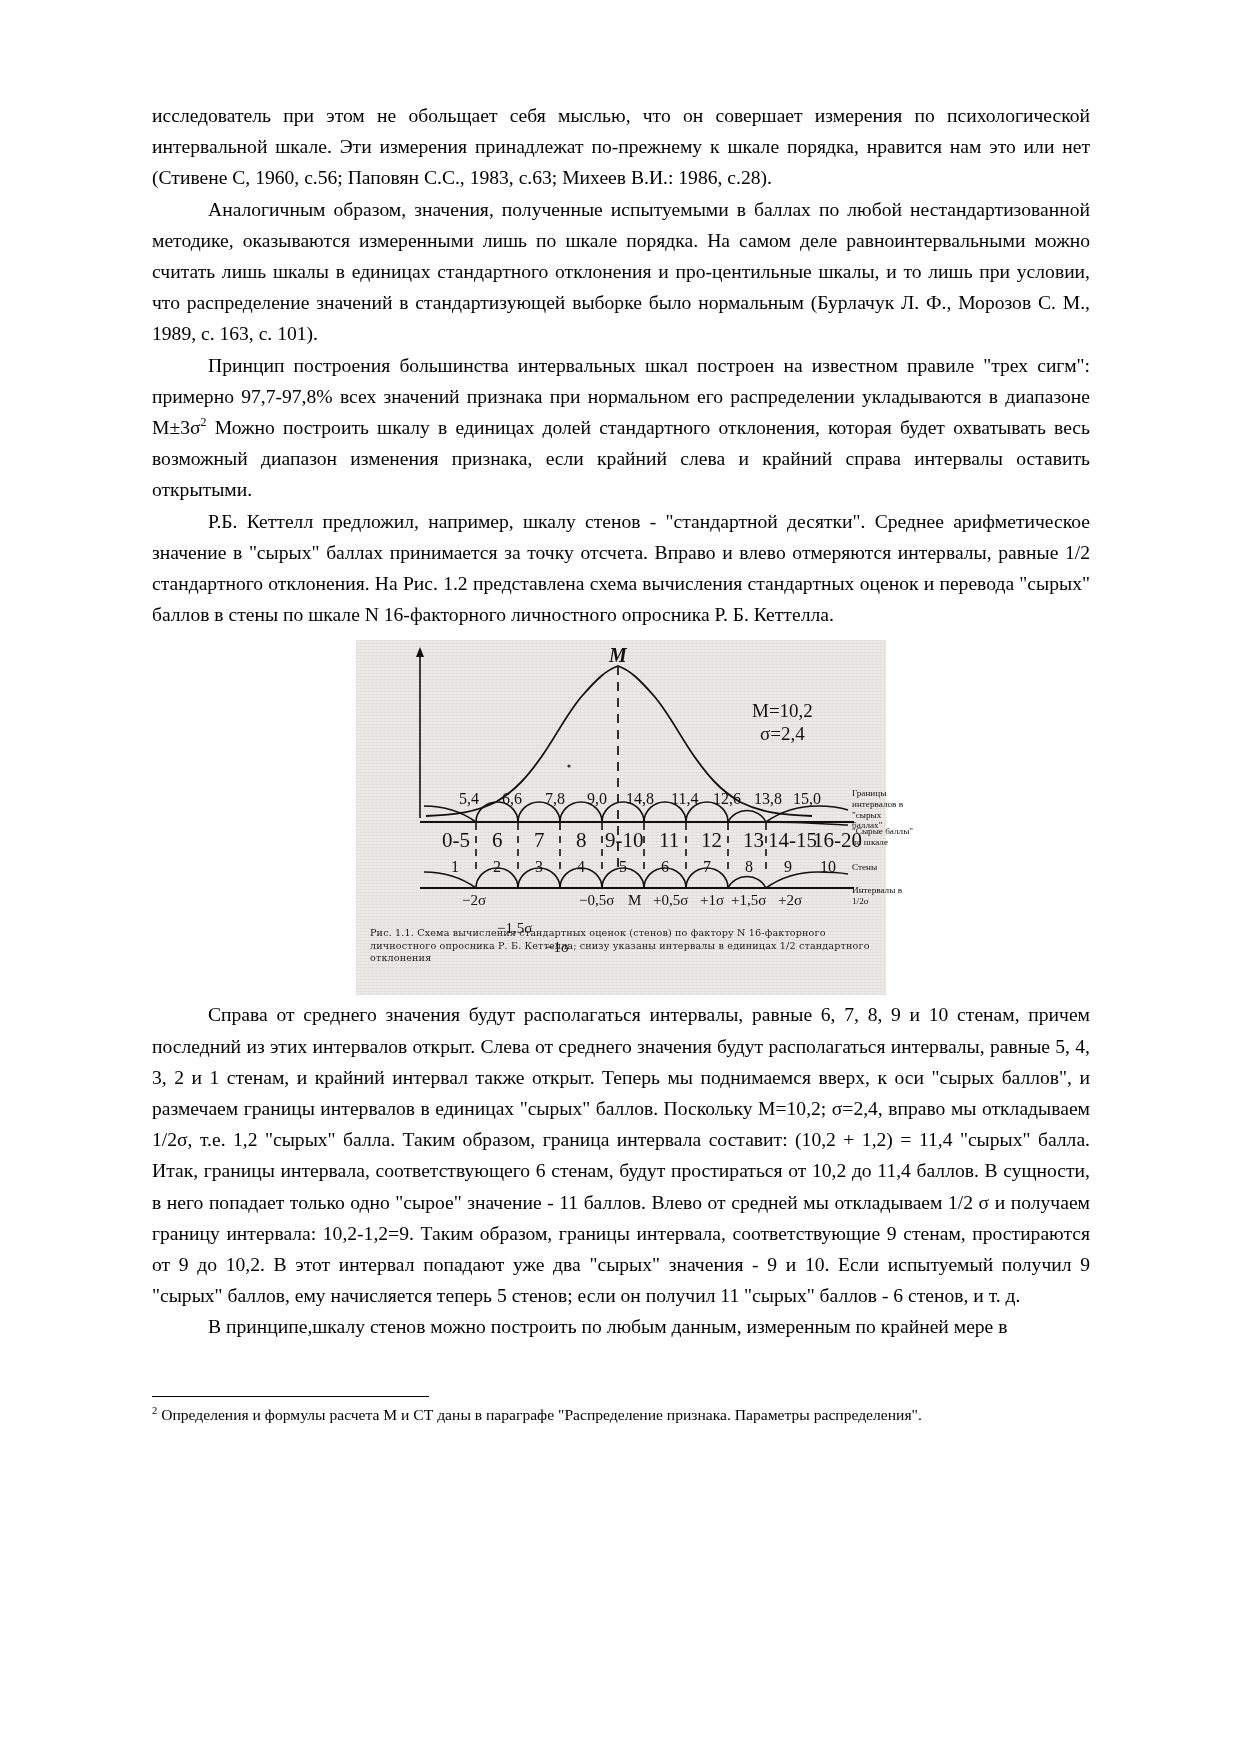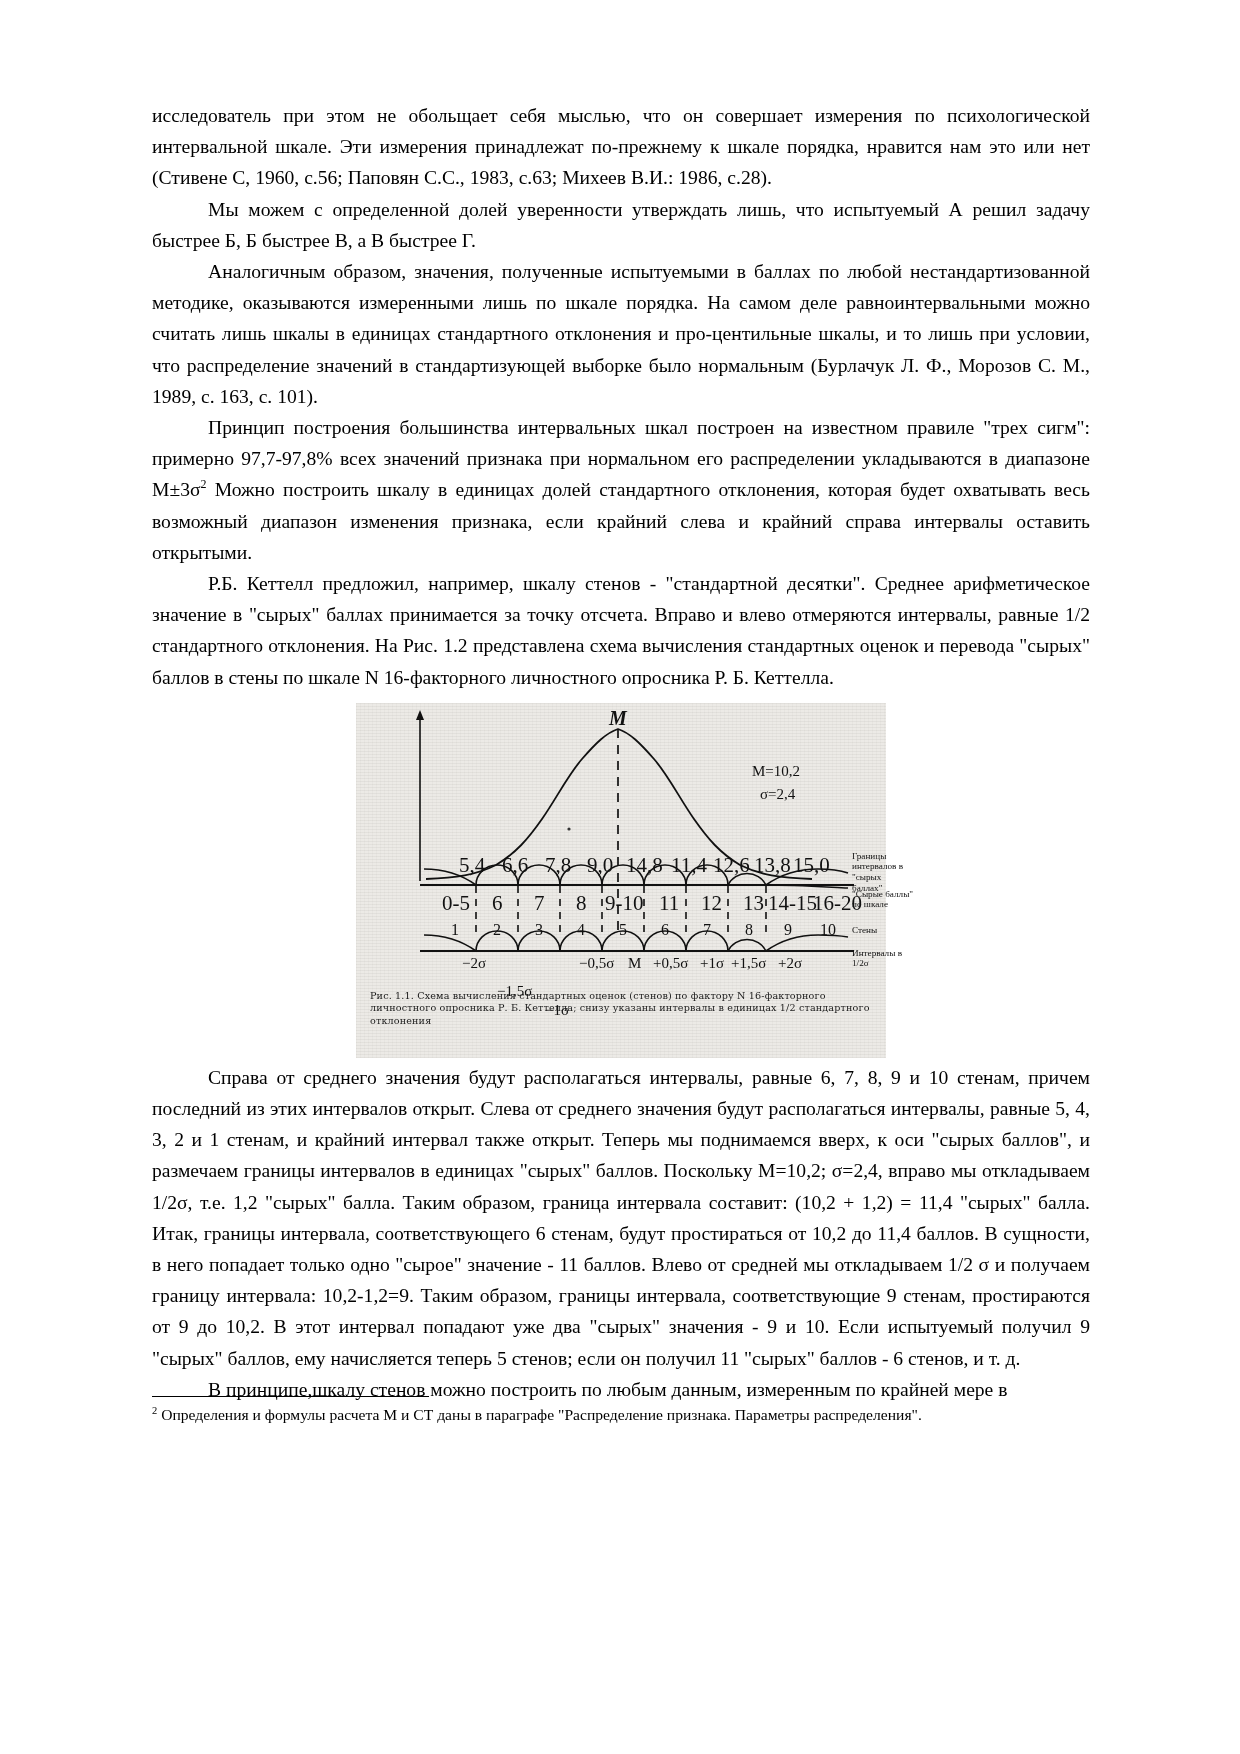--- a/index.html
+++ b/index.html
@@ -79,23 +79,23 @@
     letter-spacing: 0.15px;
   }
 
   .fig-txt {
     position: absolute;
     color: #111;
     font-family: "Liberation Serif", "DejaVu Serif", serif;
     white-space: nowrap;
   }
   .lbl-M        { font-size: 20px; font-style: italic; font-weight: 600; }
-  .lbl-stat     { font-size: 15px; }
+  .lbl-stat     { font-size: 19px; }
   .lbl-raw-bd   { font-size: 21px; }
-  .lbl-raw      { font-size: 21px; }
+  .lbl-raw      { font-size: 16px; }
   .lbl-sten     { font-size: 16px; }
   .lbl-sigma    { font-size: 15px; }
   .side-note    { font-size: 9.2px; line-height: 10.6px; white-space: normal; width: 62px; }
 
   
   .footnote-rule {
     position: absolute;
     left: 152px;
     top: 1396px;
     width: 277px;
@@ -114,21 +114,20 @@
 </style>
 </head>
 <body>
 
 <div class="page">
 
   <div class="content">
 
     <p class="body">исследователь при этом не обольщает себя мыслью, что он совершает измерения по психологической интервальной шкале. Эти измерения принадлежат по-прежнему к шкале порядка, нравится нам это или нет (Стивене С, 1960, с.56; Паповян С.С., 1983, с.63; Михеев В.И.: 1986, с.28).</p>
 
-    <p class="body indent">Мы можем с определенной долей уверенности утверждать лишь, что испытуемый А решил задачу быстрее Б, Б быстрее В, а В быстрее Г.</p>
 
     <p class="body indent">Аналогичным образом, значения, полученные испытуемыми в баллах по любой нестандартизованной методике, оказываются измеренными лишь по шкале порядка. На самом деле равноинтервальными можно считать лишь шкалы в единицах стандартного отклонения и про-центильные шкалы, и то лишь при условии, что распределение значений в стандартизующей выборке было нормальным (Бурлачук Л. Ф., Морозов С. М., 1989, с. 163, с. 101).</p>
 
     <p class="body indent"><span>Принцип построения большинства интервальных шкал построен на известном правиле "трех сигм": примерно 97,7-97,8% всех значений признака при нормальном его распределении укладываются в диапазоне М±3σ</span><sup class="fnref">2</sup><span> Можно построить шкалу в единицах долей стандартного отклонения, которая будет охватывать весь возможный диапазон изменения признака, если крайний слева и крайний справа интервалы оставить открытыми.</span></p>
 
     <p class="body indent">Р.Б. Кеттелл предложил, например, шкалу стенов - "стандартной десятки". Среднее арифметическое значение в "сырых" баллах принимается за точку отсчета. Вправо и влево отмеряются интервалы, равные 1/2 стандартного отклонения. На Рис. 1.2 представлена схема вычисления стандартных оценок и перевода "сырых" баллов в стены по шкале N 16-факторного личностного опросника Р. Б. Кеттелла.</p>
 
     <div class="figure-wrap">
       <div class="figure">
         <div class="bgnoise"></div>

